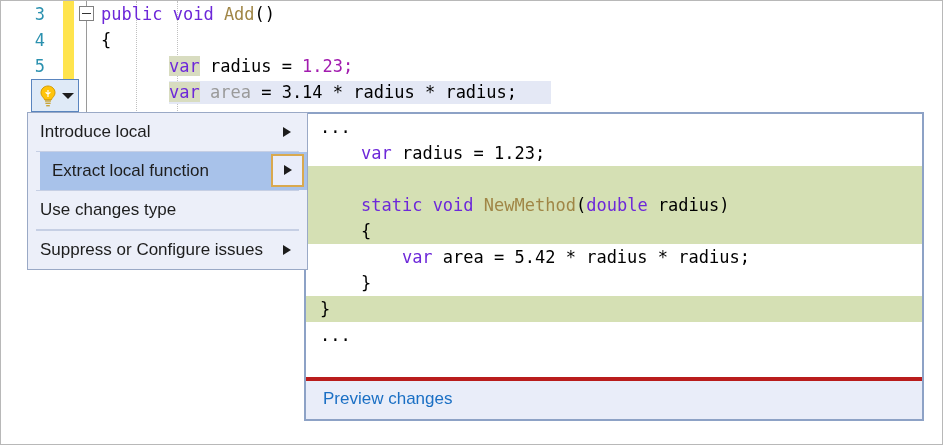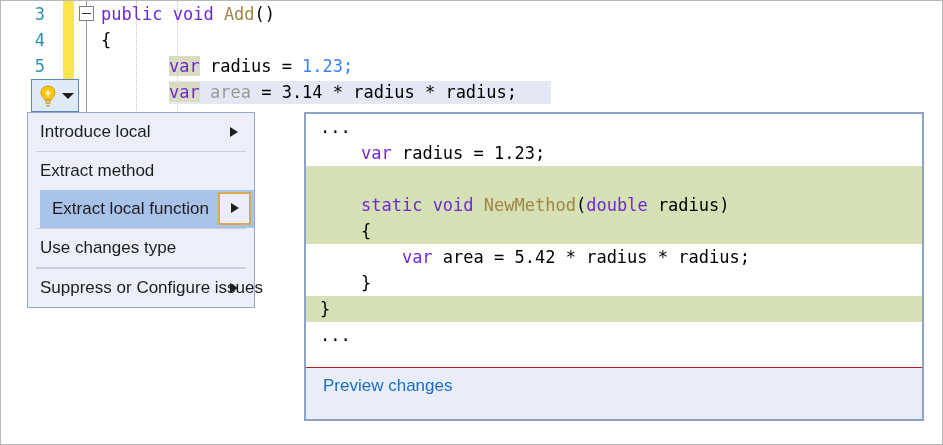--- a/index.html
+++ b/index.html
@@ -82,21 +82,21 @@
   .ig2 { left: 176px; }
 
   .code-text {
     position: absolute;
     left: 100px; top: 0;
   }
   .kw   { color: #6d28d9; }
   .meth { color: #a08646; }
   .plain{ color: #000000; }
   .dim  { color: #9a9a9a; }
-  .num  { color: #3b82f6; }
+  .num  { color: #a21caf; }
   .hl-ref {
     background: #d8dcc0;
   }
   .sel-line {
     position: absolute;
     left: 168px; top: 2px;
     height: 23px;
     background: #e4e8f5;
   }
 
@@ -121,21 +121,21 @@
     width: 0; height: 0;
     border-left: 6px solid transparent;
     border-right: 6px solid transparent;
     border-top: 6px solid #1d1d1d;
   }
 
   
   .menu {
     position: absolute;
     left: 26px; top: 111px;
-    width: 228px;
+    width: 281px;
     background: #eceff9;
     border: 1px solid #9aa9c6;
     box-sizing: border-box;
     z-index: 20;
   }
   .menu-item {
     position: relative;
     height: 38px;
     line-height: 38px;
     font-size: 17px;
@@ -206,24 +206,24 @@
     padding-left: 14px;
     color: #000000;
   }
   .pv-row.added {
     background: #d5e0b4;
   }
   .pv-footer {
     position: absolute;
     left: 0; bottom: 0;
     width: 100%;
-    height: 52px;
+    height: 42px;
     line-height: 36px;
     background: #e9edf9;
-    border-top: 1px solid #b91c1c;
+    border-top: 4px solid #b91c1c;
     box-sizing: border-box;
   }
   .pv-link {
     margin-left: 17px;
     color: #1a6fc4;
     font-size: 17px;
     font-family: "Liberation Sans", sans-serif;
     cursor: pointer;
   }
 </style>
@@ -279,23 +279,20 @@
   </div>
 
   <div class="menu">
 
     <div class="menu-item">
       <span>Introduce local</span>
       <span class="arrow-plain"></span>
     </div>
     <div class="menu-sep"></div>
 
-    <div class="menu-item">
-      <span>Extract method</span>
-    </div>
 
     <div class="menu-item sel">
       <span>Extract local function</span>
       <span class="arrow-box"></span>
     </div>
 
     <div class="menu-sep"></div>
     <div class="menu-item">
       <span>Use changes type</span>
     </div>

